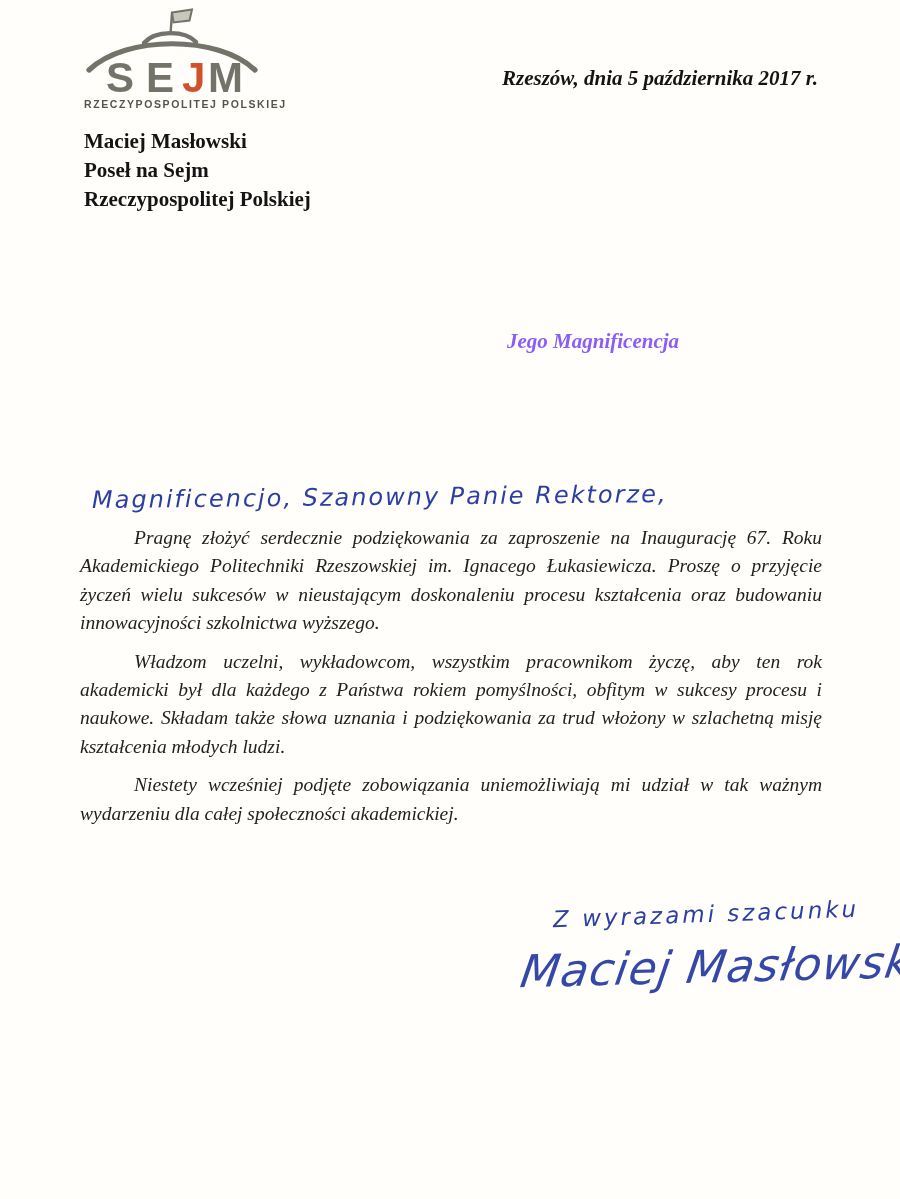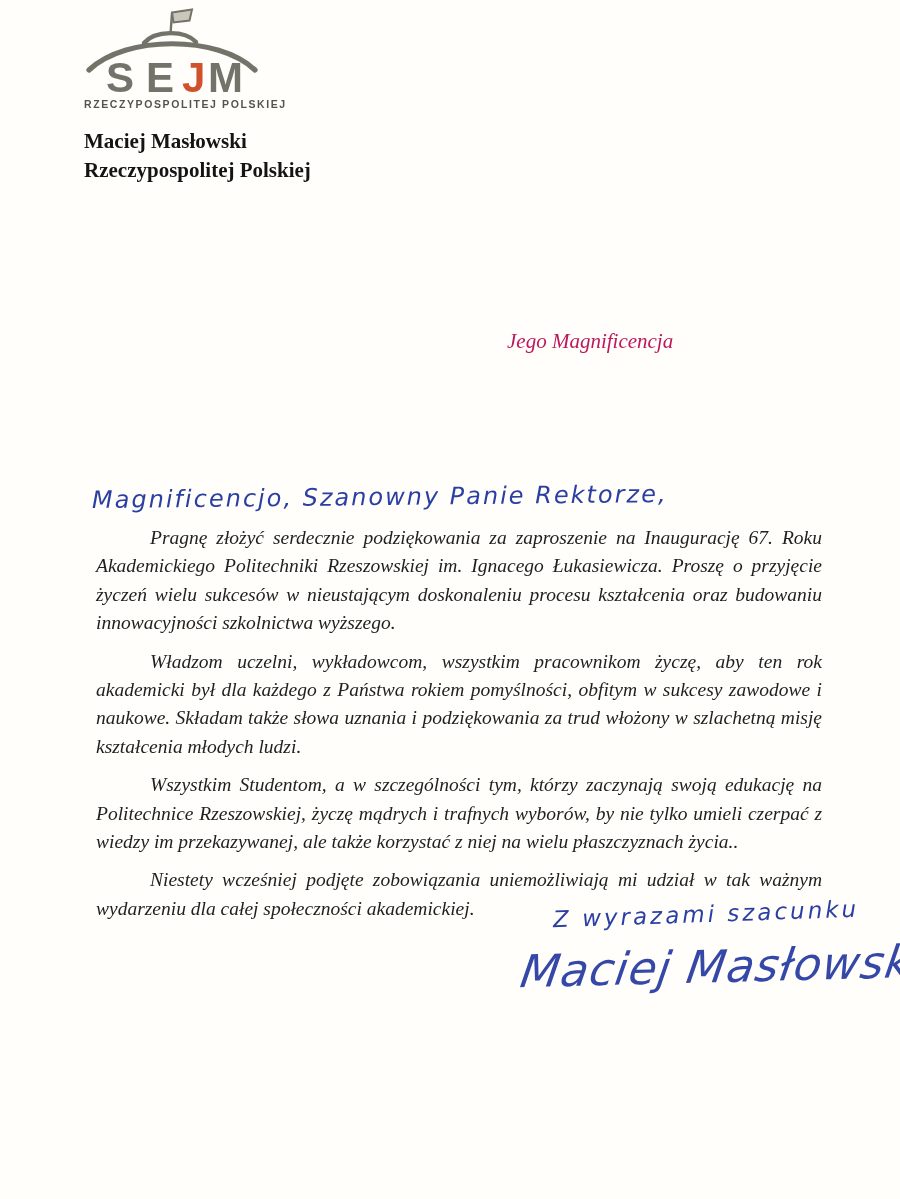--- a/index.html
+++ b/index.html
@@ -32,22 +32,22 @@
     color:#141414;
   }
   .sender{
     position:absolute;left:84px;top:127px;
     font-size:21px;font-weight:bold;line-height:29px;
     color:#141414;
   }
   
   .recipient{
     position:absolute;left:507px;top:324px;
-    font-size:21px;font-weight:normal;font-style:italic;
-    line-height:34.5px;color:#be185d;
+    font-size:21px;font-weight:bold;font-style:italic;
+    line-height:34.5px;color:#8b5cf6;
   }
   
   .hand{
     font-family:"DejaVu Sans", sans-serif;
     font-style:italic;
     color:var(--ink-blue,#2b3fa3);
   }
   .salutation{
     position:absolute;left:92px;top:483px;
     font-size:24px;letter-spacing:2px;
@@ -55,21 +55,21 @@
     white-space:nowrap;
   }
   
   .body-text{
     position:absolute;left:80px;top:524px;width:742px;
     font-size:19.5px;font-style:italic;
     line-height:28.4px;
     text-align:justify;
     color:#1f1f1f;
   }
-  .body-text p{margin:0 0 10px 16px;text-indent:54px;}
+  .body-text p{margin:0 0 10px 0;text-indent:54px;}
   
   .valediction{
     position:absolute;left:553px;top:901px;
     font-size:23px;letter-spacing:3px;
     transform:rotate(-2deg);
     white-space:nowrap;
   }
   .signature{
     position:absolute;left:522px;top:940px;
     font-size:45px;letter-spacing:1px;
@@ -94,35 +94,36 @@
       <path d="M5 64 C 42 29, 134 29, 171 64" stroke="#74736a" stroke-width="5.2" fill="none" stroke-linecap="round"></path>
 
       <text x="22" y="86" font-family="Liberation Sans, sans-serif" font-size="42" font-weight="600" fill="#74736a">S</text>
       <text x="62" y="86" font-family="Liberation Sans, sans-serif" font-size="42" font-weight="600" fill="#74736a">E</text>
       <text x="98" y="86" font-family="Liberation Sans, sans-serif" font-size="42" font-weight="600" fill="#d1512d">J</text>
       <text x="124" y="86" font-family="Liberation Sans, sans-serif" font-size="42" font-weight="600" fill="#74736a">M</text>
     </svg>
     <div class="logo-sub">RZECZYPOSPOLITEJ POLSKIEJ</div>
   </div>
 
+  <div class="date-line">Rzeszów, dnia 5 października 2017 r.</div>
 
   <div class="sender">
     <div>Maciej Masłowski</div>
+    <div>Poseł na Sejm</div>
     <div>Rzeczypospolitej Polskiej</div>
   </div>
 
   <div class="recipient">
     <div>Jego Magnificencja</div>
   </div>
 
   <div class="salutation hand">Magnificencjo, Szanowny Panie Rektorze,</div>
 
   <div class="body-text">
     <p>Pragnę złożyć serdecznie podziękowania za zaproszenie na Inaugurację 67. Roku Akademickiego Politechniki Rzeszowskiej im. Ignacego Łukasiewicza. Proszę o przyjęcie życzeń wielu sukcesów w nieustającym doskonaleniu procesu kształcenia oraz budowaniu innowacyjności szkolnictwa wyższego.</p>
-    <p>Władzom uczelni, wykładowcom, wszystkim pracownikom życzę, aby ten rok akademicki był dla każdego z Państwa rokiem pomyślności, obfitym w sukcesy zawodowe i naukowe. Składam także słowa uznania i podziękowania za trud włożony w szlachetną misję kształcenia młodych ludzi.</p>
-    <p>Wszystkim Studentom, a w szczególności tym, którzy zaczynają swoją edukację na Politechnice Rzeszowskiej, życzę mądrych i trafnych wyborów, by nie tylko umieli czerpać z wiedzy im przekazywanej, ale także korzystać z niej na wielu płaszczyznach życia..</p>
+    <p>Władzom uczelni, wykładowcom, wszystkim pracownikom życzę, aby ten rok akademicki był dla każdego z Państwa rokiem pomyślności, obfitym w sukcesy procesu i naukowe. Składam także słowa uznania i podziękowania za trud włożony w szlachetną misję kształcenia młodych ludzi.</p>
     <p>Niestety wcześniej podjęte zobowiązania uniemożliwiają mi udział w tak ważnym wydarzeniu dla całej społeczności akademickiej.</p>
   </div>
 
   <div class="valediction hand">Z wyrazami szacunku</div>
   <div class="signature hand">Maciej Masłowski</div>
 
 </div>
 
 </body></html>

